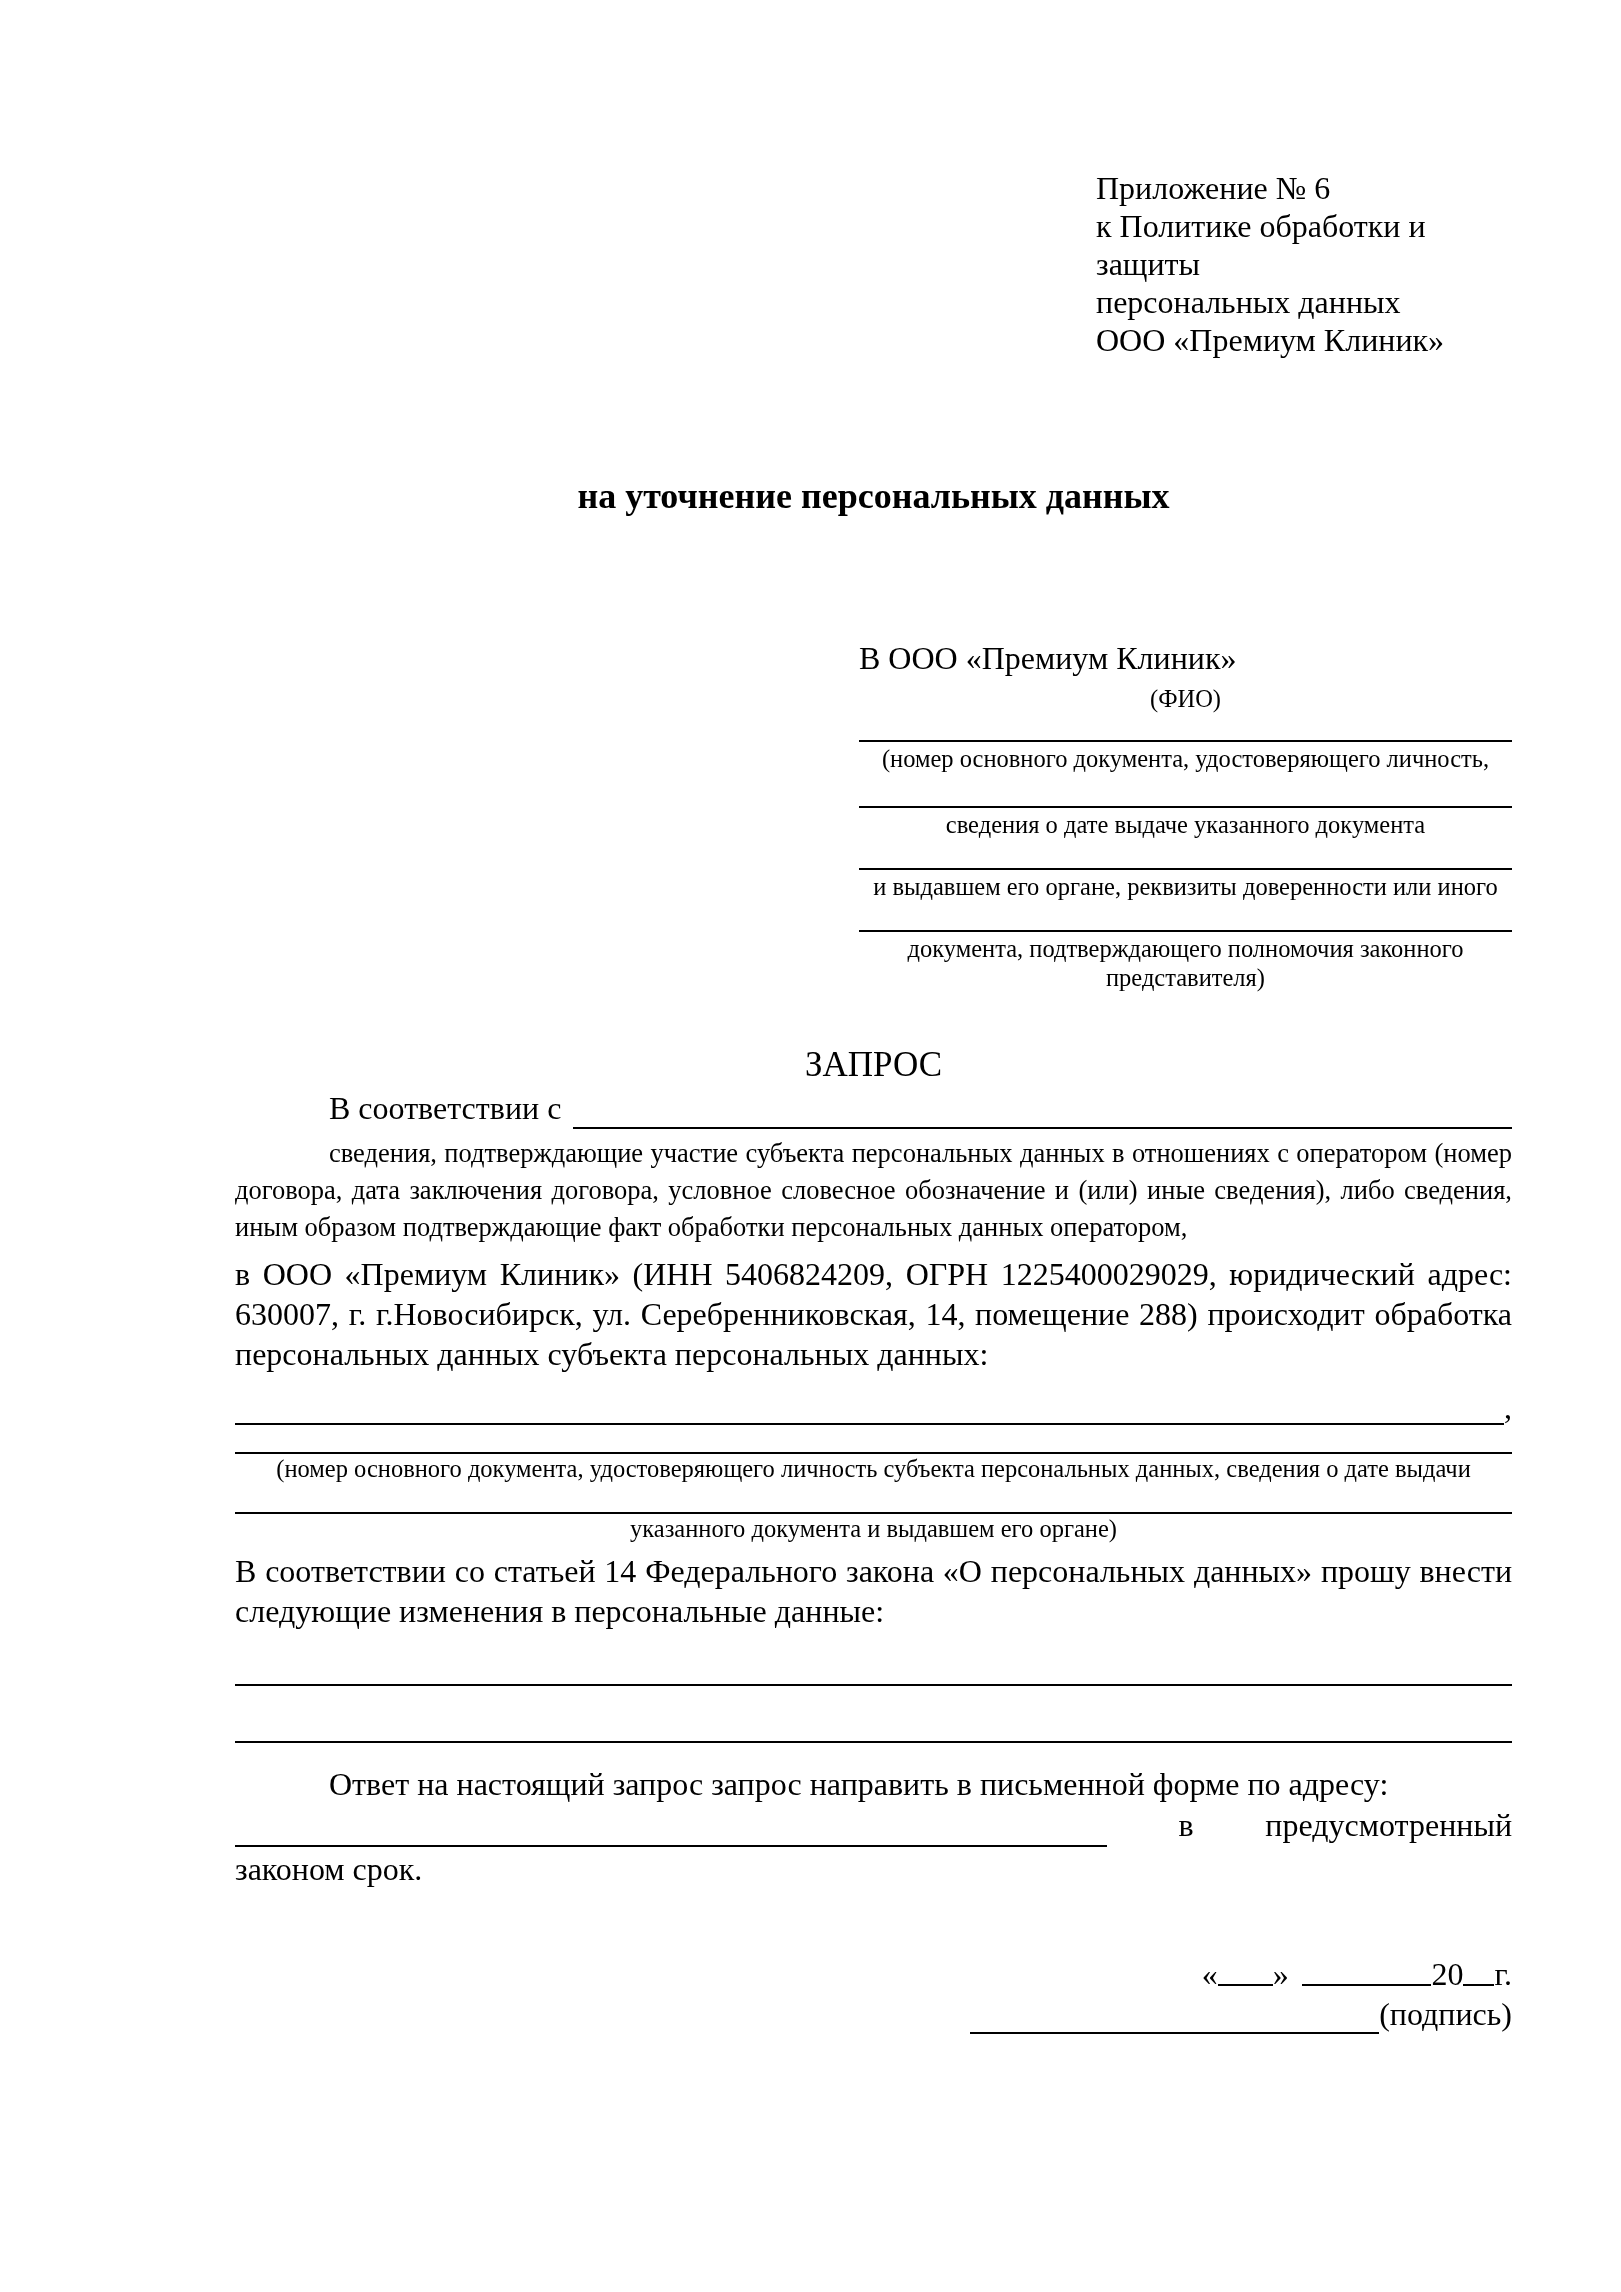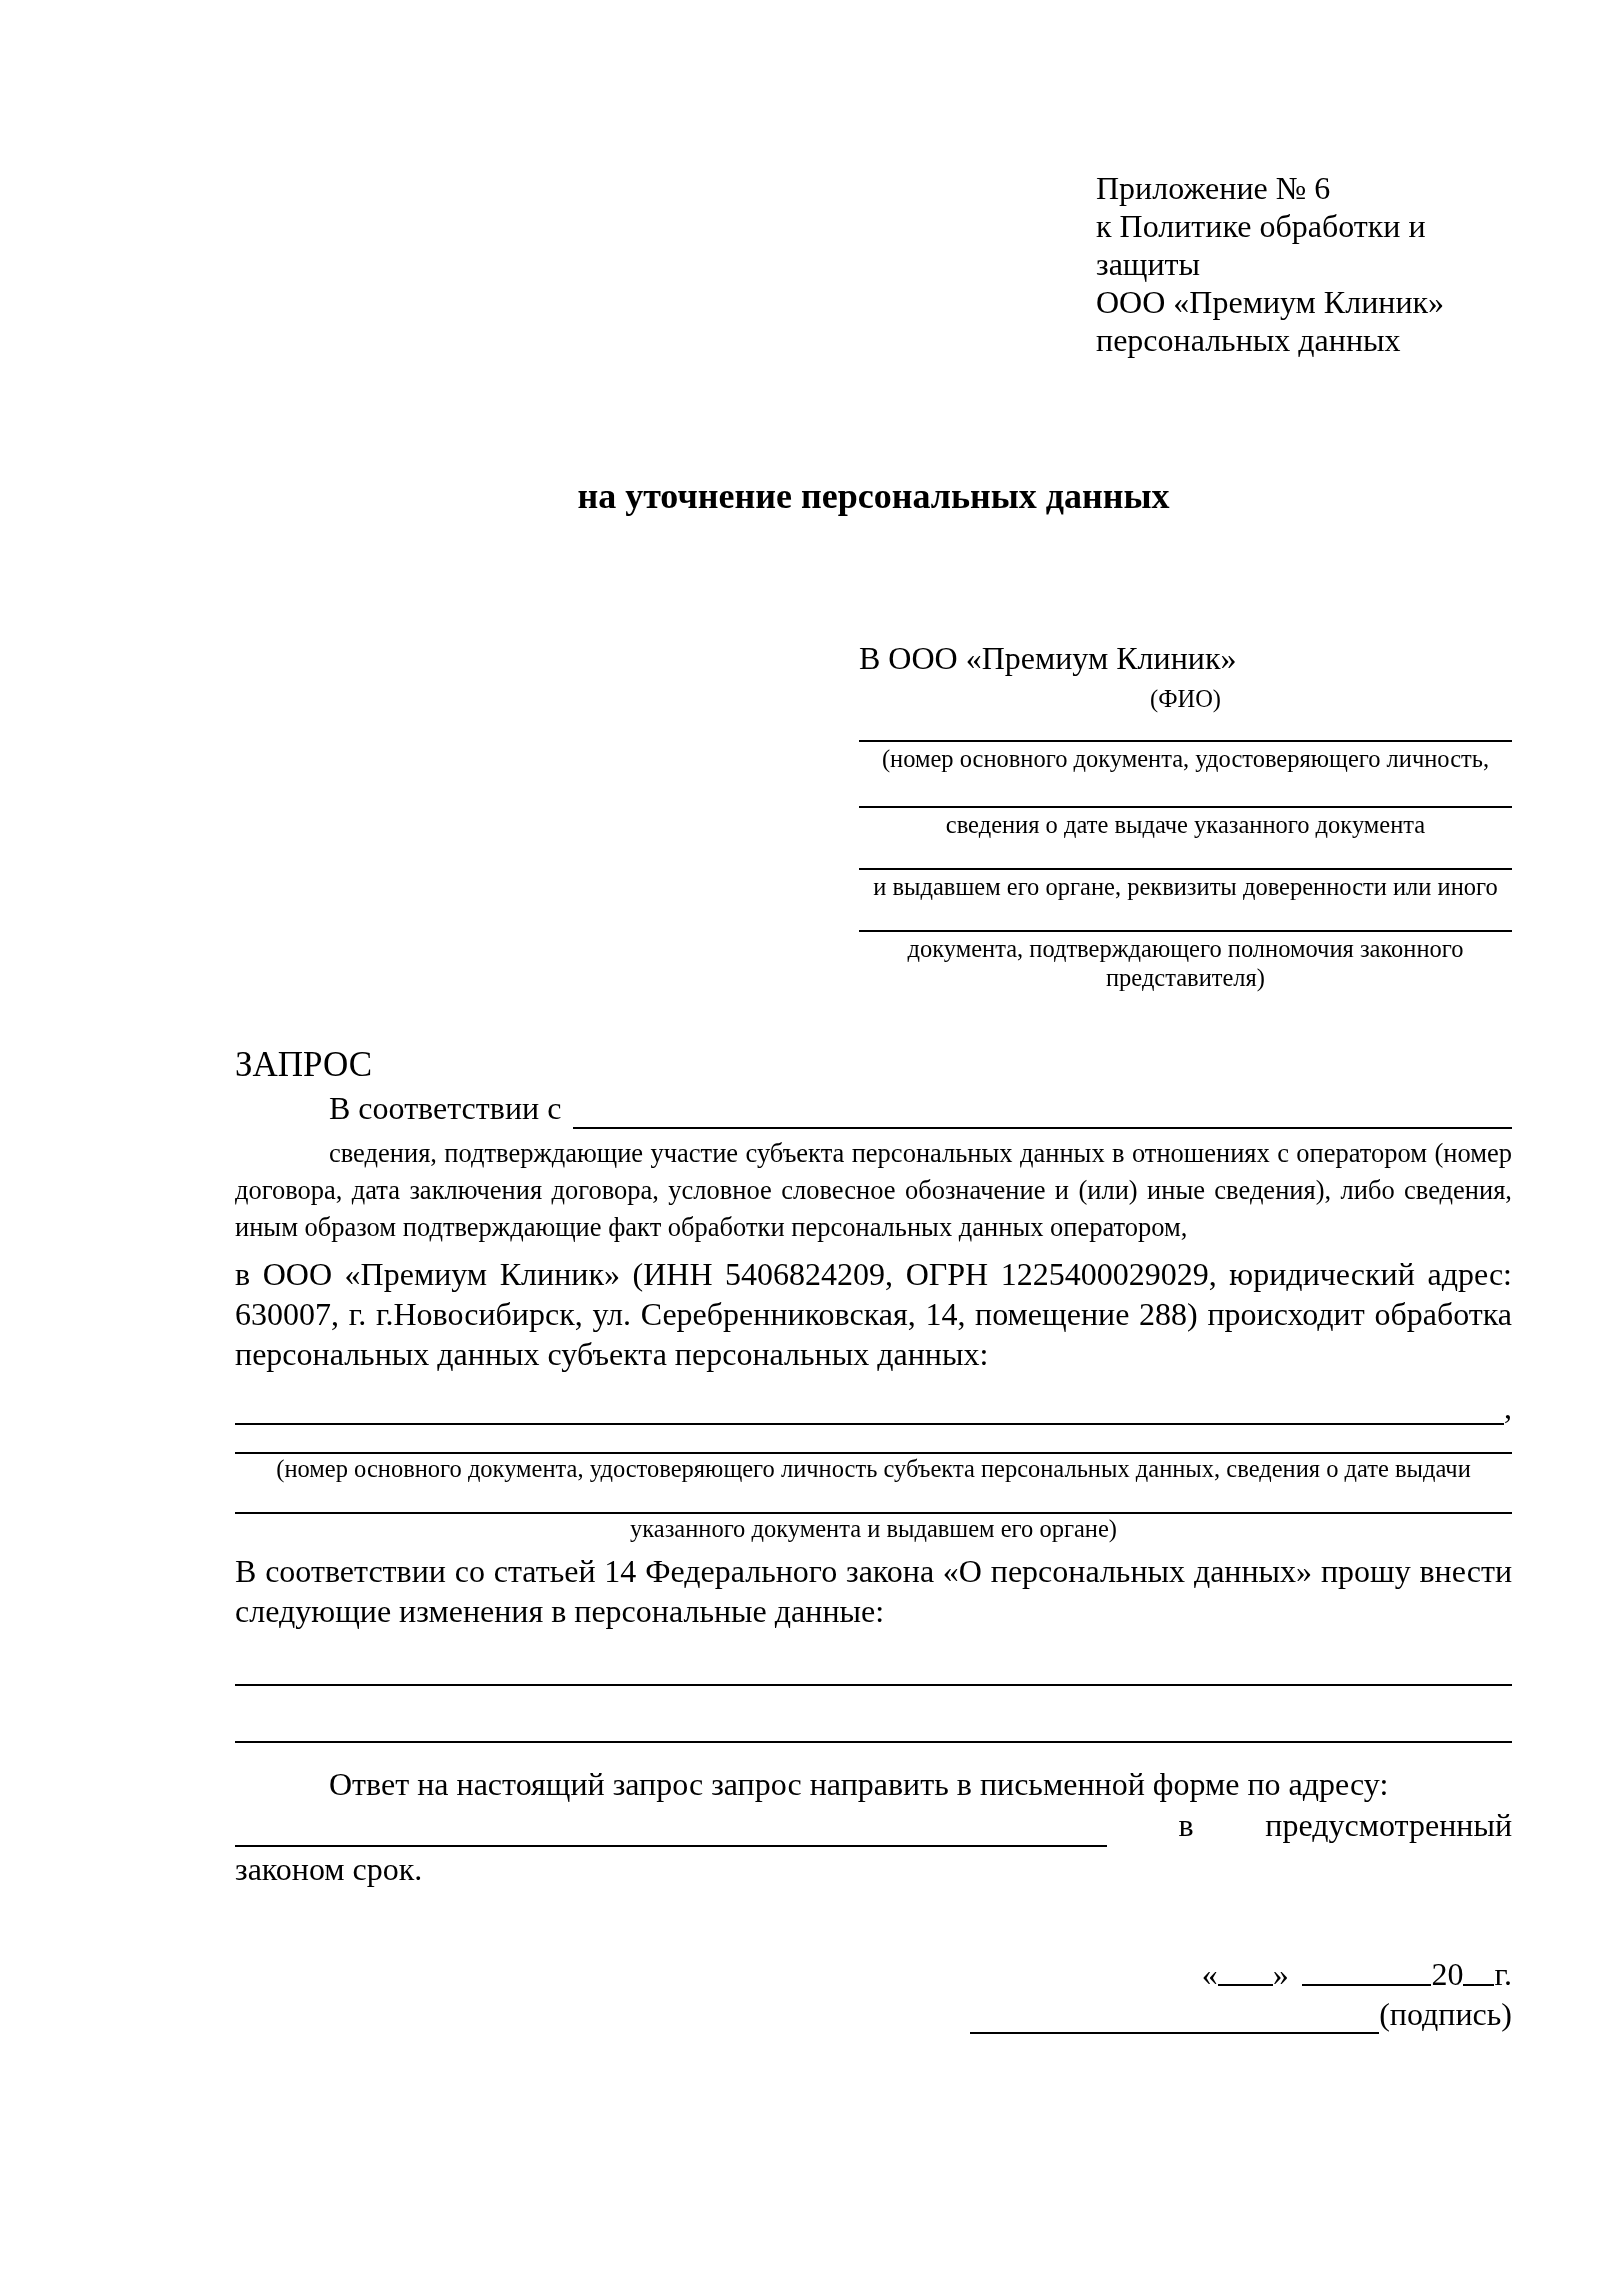--- a/index.html
+++ b/index.html
@@ -67,20 +67,21 @@
   .addressee .caption { margin-top: 2px; }
   .addressee .field-line { height: 31px; }
   .addressee .f1 { height: 27.4px; }
   .addressee .f2 { height: 33px; }
   .addressee .f3 { height: 29px; }
   .addressee .f4 { height: 29px; }
 
   
   .request-heading {
     margin-top: 51px;
+    text-align: center;
     font-size: 35px;
     line-height: 43px;
   }
   .accordance {
     display: flex;
     align-items: flex-end;
     margin-top: 2px;
     padding-left: 94px;
     font-size: 32px;
     line-height: 41px;
@@ -149,22 +150,22 @@
   .sig-part .u-sign { width: 409px; }
 </style>
 </head>
 <body>
 
 <div class="page">
 
   <div class="appendix">
     <div>Приложение № 6</div>
     <div>к Политике обработки и защиты</div>
+    <div>персональных данных</div>
     <div>ООО «Премиум Клиник»</div>
-    <div>персональных данных</div>
   </div>
 
   <div class="doc-title">
     <div>на уточнение персональных данных</div>
   </div>
 
   <div class="addressee">
     <div class="addr-to">В ООО «Премиум Клиник»</div>
     <div class="caption">(ФИО)</div>
     <div class="field-line f1"></div>

